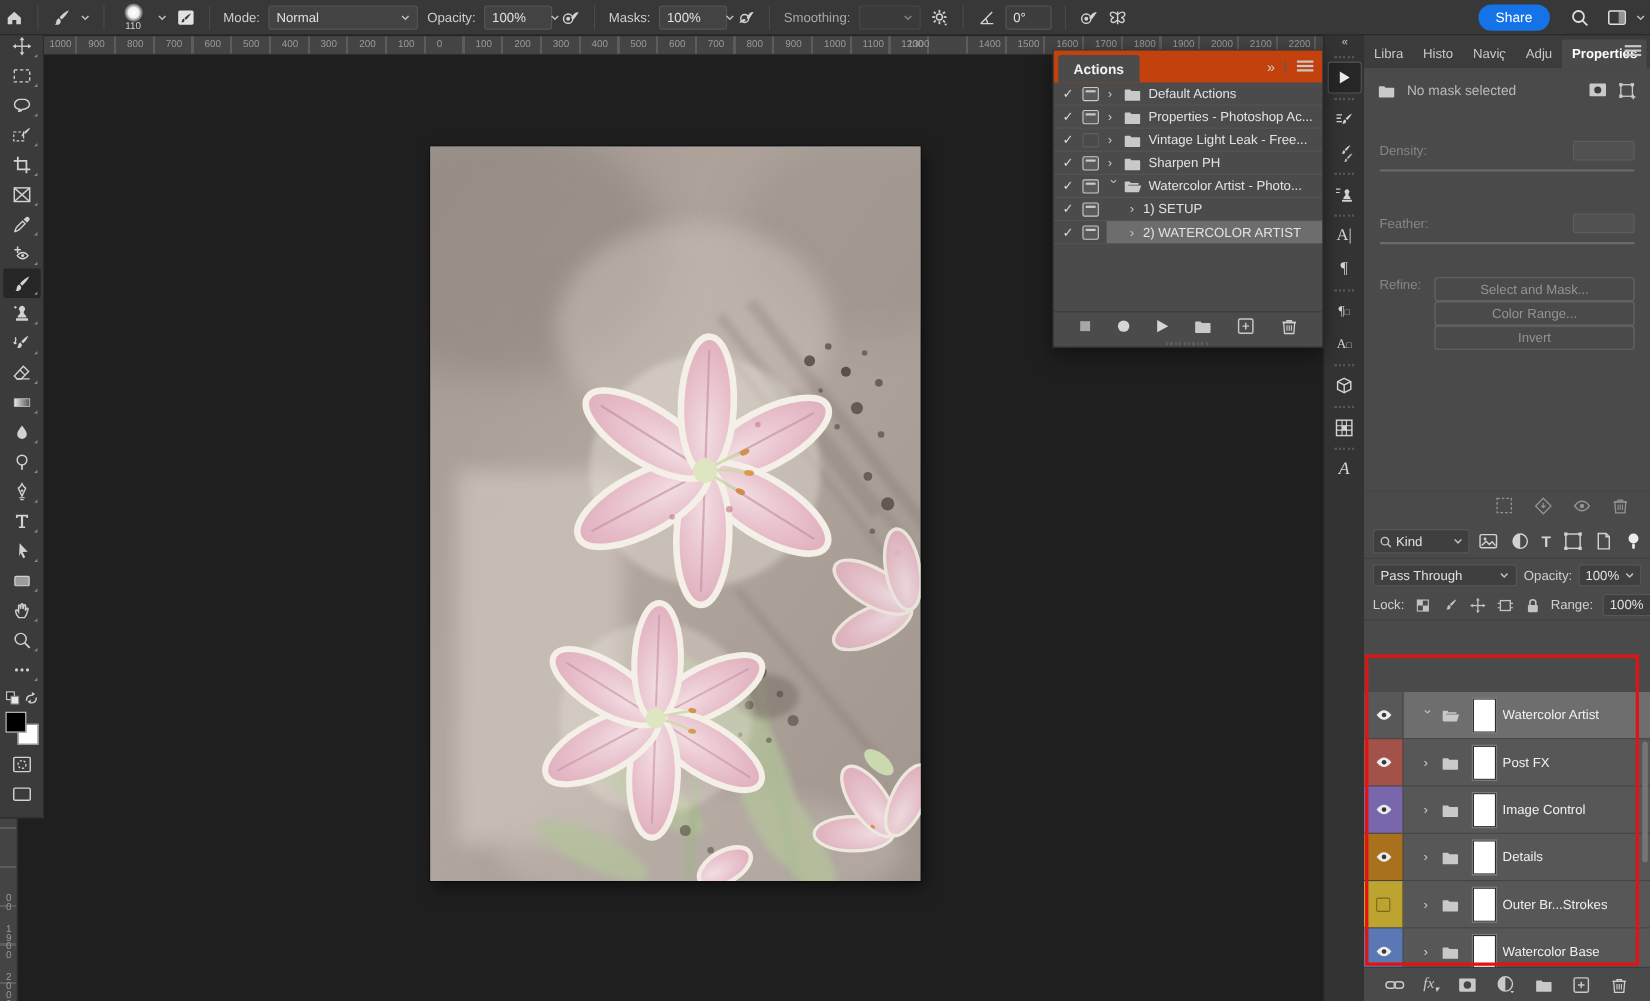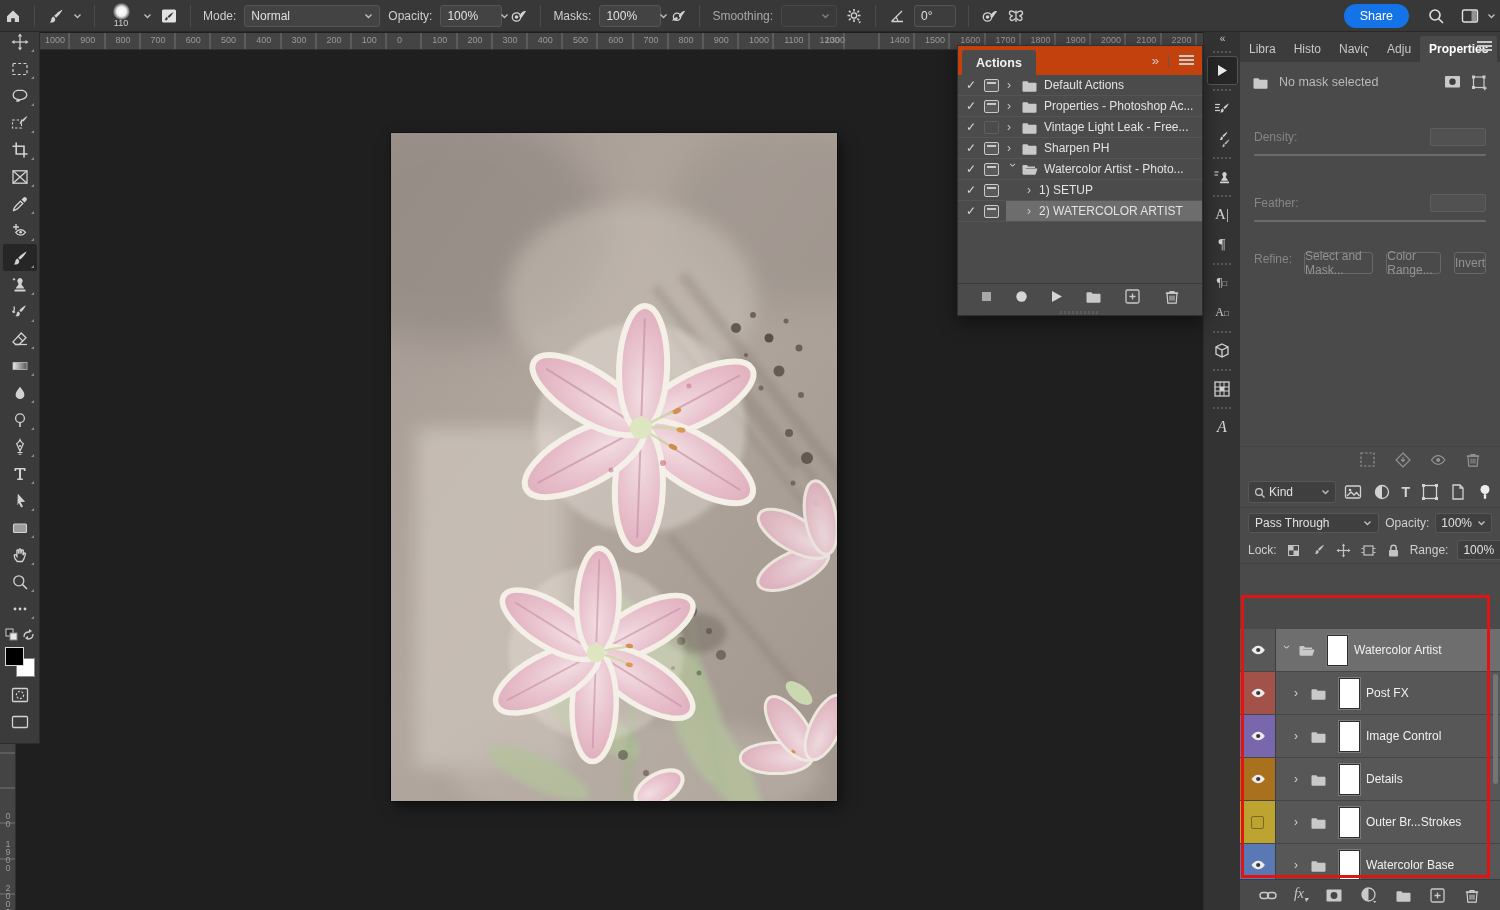--- a/index.html
+++ b/index.html
@@ -116,21 +116,21 @@
   #mask-badge { width:26px; height:22px; background:#5a5a5a; border:1px solid #2e2e2e; border-radius:3px;
     outline:1px solid #6a6a6a; display:flex; align-items:center; justify-content:center; }
   #masks-title { color:#e8e8e8; font-size:12.5px; }
   #nomask-row { height:40px; display:flex; align-items:center; gap:10px; padding:0 12px; }
   #nomask-text { color:#b9b9b9; font-size:12.5px; flex:1; }
   .prop-row { display:flex; align-items:center; justify-content:space-between; padding:0 14px; margin-top:22px; }
   .prop-lbl { color:#868686; font-size:12px; }
   .prop-box { width:56px; height:18px; background:#515151; border:1px solid #5e5e5e; border-radius:2px; }
   .prop-slider { height:2px; background:#6b6b6b; margin:8px 14px 0; border-radius:1px; }
   #refine-row { display:flex; padding:0 14px; margin-top:30px; gap:12px; }
-  .refine-btns { flex:1; display:flex; flex-direction:row; gap:13px; }
+  .refine-btns { flex:1; display:flex; flex-direction:column; }
   .pbtn { height:22px; border:1px solid #686868; border-radius:3px; color:#939393; font-size:12px;
     display:flex; align-items:center; justify-content:center; background:transparent; cursor:pointer; }
   #props-footer { position:absolute; left:0; top:414px; width:260px; height:26px; border-top:1px solid #404040;
     display:flex; align-items:center; justify-content:flex-end; gap:18px; padding:0 18px; opacity:.55; }
 
   
   #layers-section { position:absolute; left:0; top:445px; width:260px; bottom:0; }
   #filter-row { height:31px; display:flex; align-items:center; padding:0 8px; gap:8px;
     border-bottom:1px solid #404040; }
   #kind-select { width:88px; height:22px; background:#3f3f3f; border:1px solid #575757; border-radius:3px;
@@ -146,21 +146,21 @@
     display:flex; align-items:center; padding:0 5px; gap:5px; color:#e0e0e0; cursor:pointer; }
   #lock-row { height:27px; display:flex; align-items:center; padding:0 8px; gap:9px;
     font-size:12px; color:#cfcfcf; border-bottom:1px solid #404040; }
 
   
   #layers-list { position:absolute; left:0; top:152px; width:260px; bottom:31px; overflow:hidden; background:#4a4a4a; }
   .layer-row { height:43px; display:flex; border-bottom:1px solid #454545; cursor:pointer; }
   .lcol { width:36px; flex:0 0 36px; display:flex; align-items:center; justify-content:center;
     border-right:1px solid #3e3e3e; }
   .hidden-box { width:13px; height:13px; border:1px solid rgba(0,0,0,.35); border-radius:2px; }
-  .lbody { flex:1; background:#575757; display:flex; align-items:center; gap:6px; padding:0 6px; overflow:hidden; }
+  .lbody { flex:1; background:#575757; display:flex; align-items:center; gap:6px; padding:0 18px; overflow:hidden; }
   .layer-row.selected .lbody { background:#6e6e6e; }
   .layer-row.child .lbody { padding-left:18px; }
   .lchev { color:#d0d0d0; font-size:12px; width:10px; }
   .lchev.down { transform:rotate(90deg); }
   .lthumb { width:21px; height:31px; border:1px solid #2e2e2e; outline:1px solid #7a7a7a; flex:0 0 21px; }
   .lname { color:#f0f0f0; font-size:12px; white-space:nowrap; overflow:hidden; }
   #layers-scrollbar { position:absolute; right:2px; top:45px; width:5px; height:110px; background:#757575;
     border-radius:3px; }
   #layers-footer { position:absolute; left:0; bottom:0; width:260px; height:31px; border-top:1px solid #3c3c3c;
     background:#4a4a4a; display:flex; align-items:center; justify-content:center; gap:17px; }

